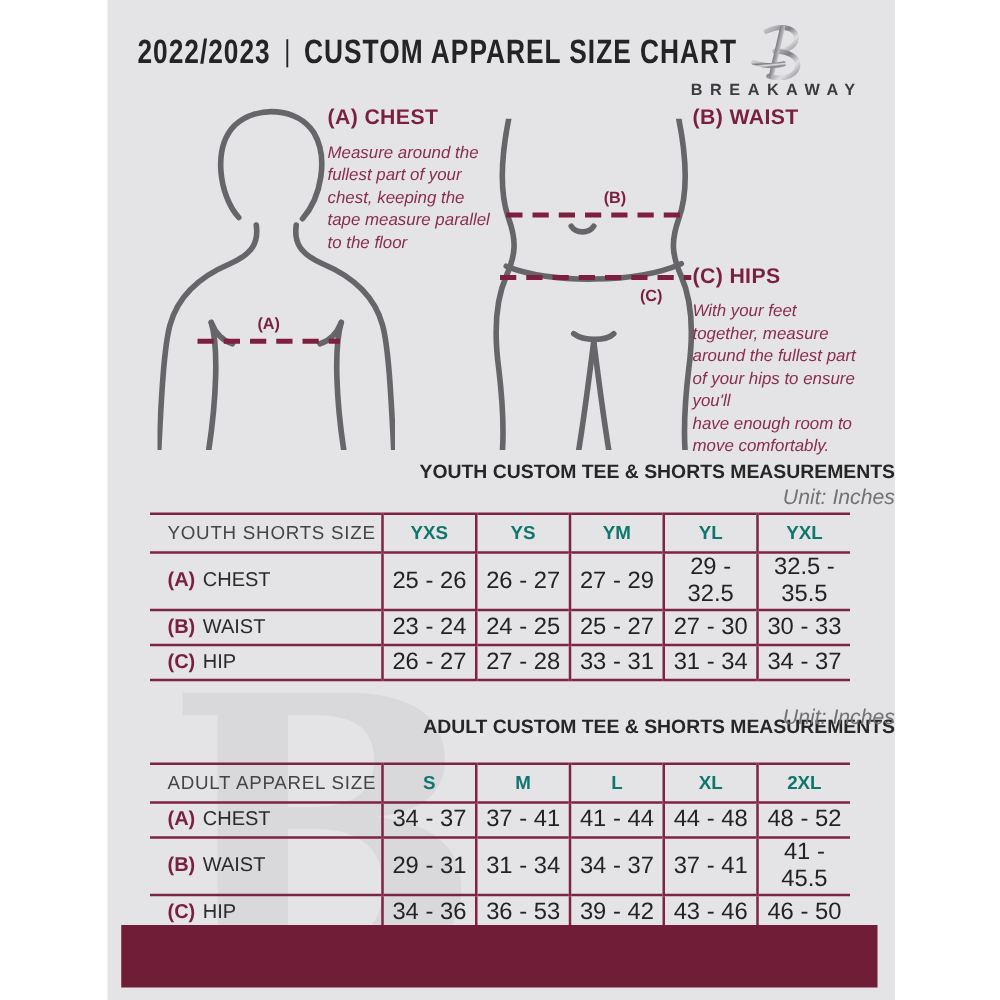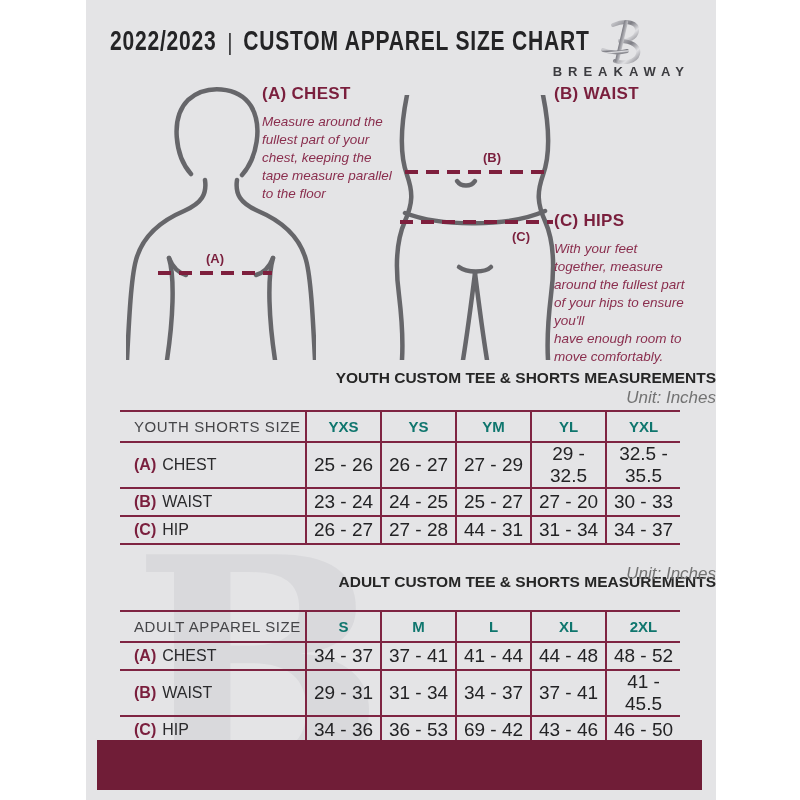--- a/index.html
+++ b/index.html
@@ -154,28 +154,28 @@
       <td>26 - 27</td>
       <td>27 - 29</td>
       <td>29 - 32.5</td>
       <td>32.5 - 35.5</td>
     </tr>
     <tr class="drow">
       <td class="rl"><span class="key">(B)</span><span>WAIST</span></td>
       <td>23 - 24</td>
       <td>24 - 25</td>
       <td>25 - 27</td>
-      <td>27 - 20</td>
+      <td>27 - 30</td>
       <td>30 - 33</td>
     </tr>
     <tr class="drow">
       <td class="rl"><span class="key">(C)</span><span>HIP</span></td>
       <td>26 - 27</td>
       <td>27 - 28</td>
-      <td>44 - 31</td>
+      <td>33 - 31</td>
       <td>31 - 34</td>
       <td>34 - 37</td>
     </tr>
   </tbody>
     </table>
 
   <div class="tbl-title" style="top:573px">ADULT CUSTOM TEE &amp; SHORTS MEASUREMENTS</div>
   <div class="tbl-unit" style="top:564px">Unit: Inches</div>
   <table class="size" style="top:610px">
     <colgroup>
@@ -208,21 +208,21 @@
       <td>29 - 31</td>
       <td>31 - 34</td>
       <td>34 - 37</td>
       <td>37 - 41</td>
       <td>41 - 45.5</td>
     </tr>
     <tr class="drow">
       <td class="rl"><span class="key">(C)</span><span>HIP</span></td>
       <td>34 - 36</td>
       <td>36 - 53</td>
-      <td>69 - 42</td>
+      <td>39 - 42</td>
       <td>43 - 46</td>
       <td>46 - 50</td>
     </tr>
   </tbody>
     </table>
 
   <div class="footer-bar"></div>
 </div>
 
 </body></html>

